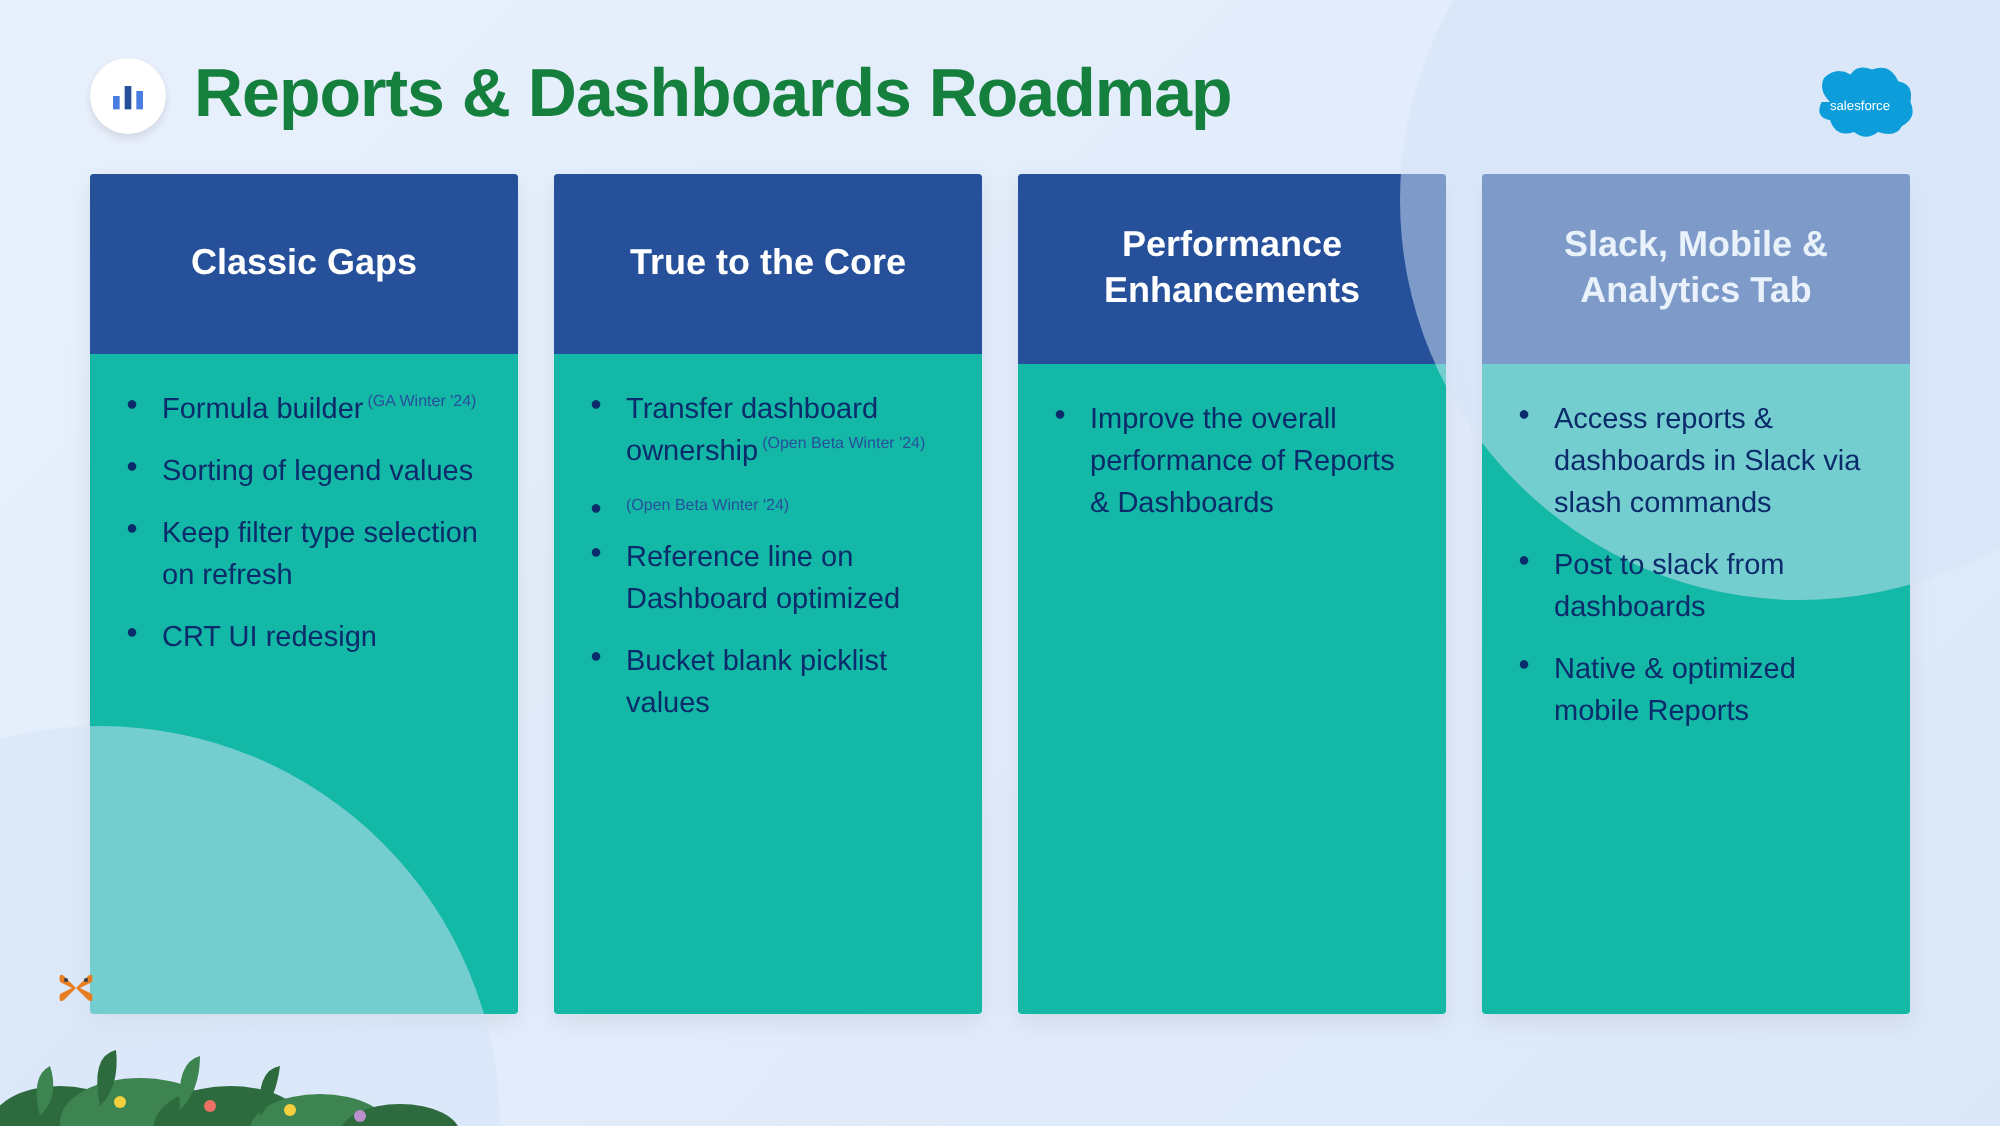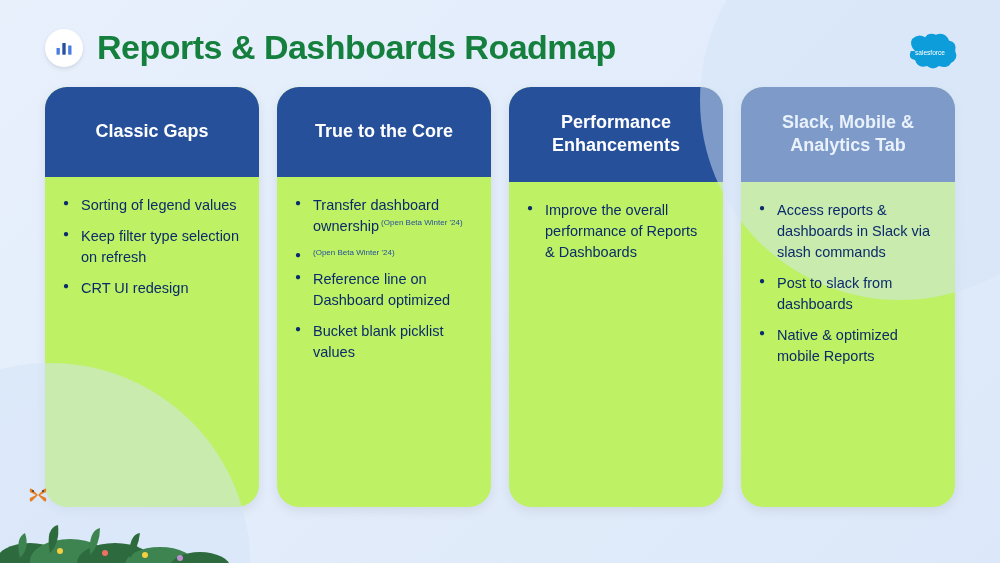--- a/index.html
+++ b/index.html
@@ -66,22 +66,22 @@
       width: 60px;
       height: 42px;
     }
     .cards-container {
       display: flex;
       gap: 18px;
       padding: 20px 45px 0 45px;
     }
     .card {
       flex: 1;
-      background: #bef264;
-      border-radius: 22px;
+      background: #14b8a6;
+      border-radius: 2px;
       overflow: hidden;
       box-shadow: 0 4px 12px rgba(0,0,0,0.08);
       height: 420px;
     }
     .card-header {
       background: #27509b;
       color: #fff;
       padding: 24px 16px;
       text-align: center;
       font-weight: 700;
@@ -164,20 +164,21 @@
     <text x="50" y="42" font-size="11" fill="#fff" text-anchor="middle" font-family="Arial">salesforce</text>
   </svg>
 </div>
 
 <div class="cards-container">
 
   <div class="card">
     <div class="card-header">Classic Gaps</div>
     <div class="card-body">
       <ul>
+        <li><span>Formula builder</span><span class="tag">(GA Winter '24)</span></li>
         <li><span>Sorting of legend values</span></li>
         <li><span>Keep filter type selection on refresh</span></li>
         <li><span>CRT UI redesign</span></li>
       </ul>
     </div>
   </div>
 
   <div class="card">
     <div class="card-header">True to the Core</div>
     <div class="card-body">

